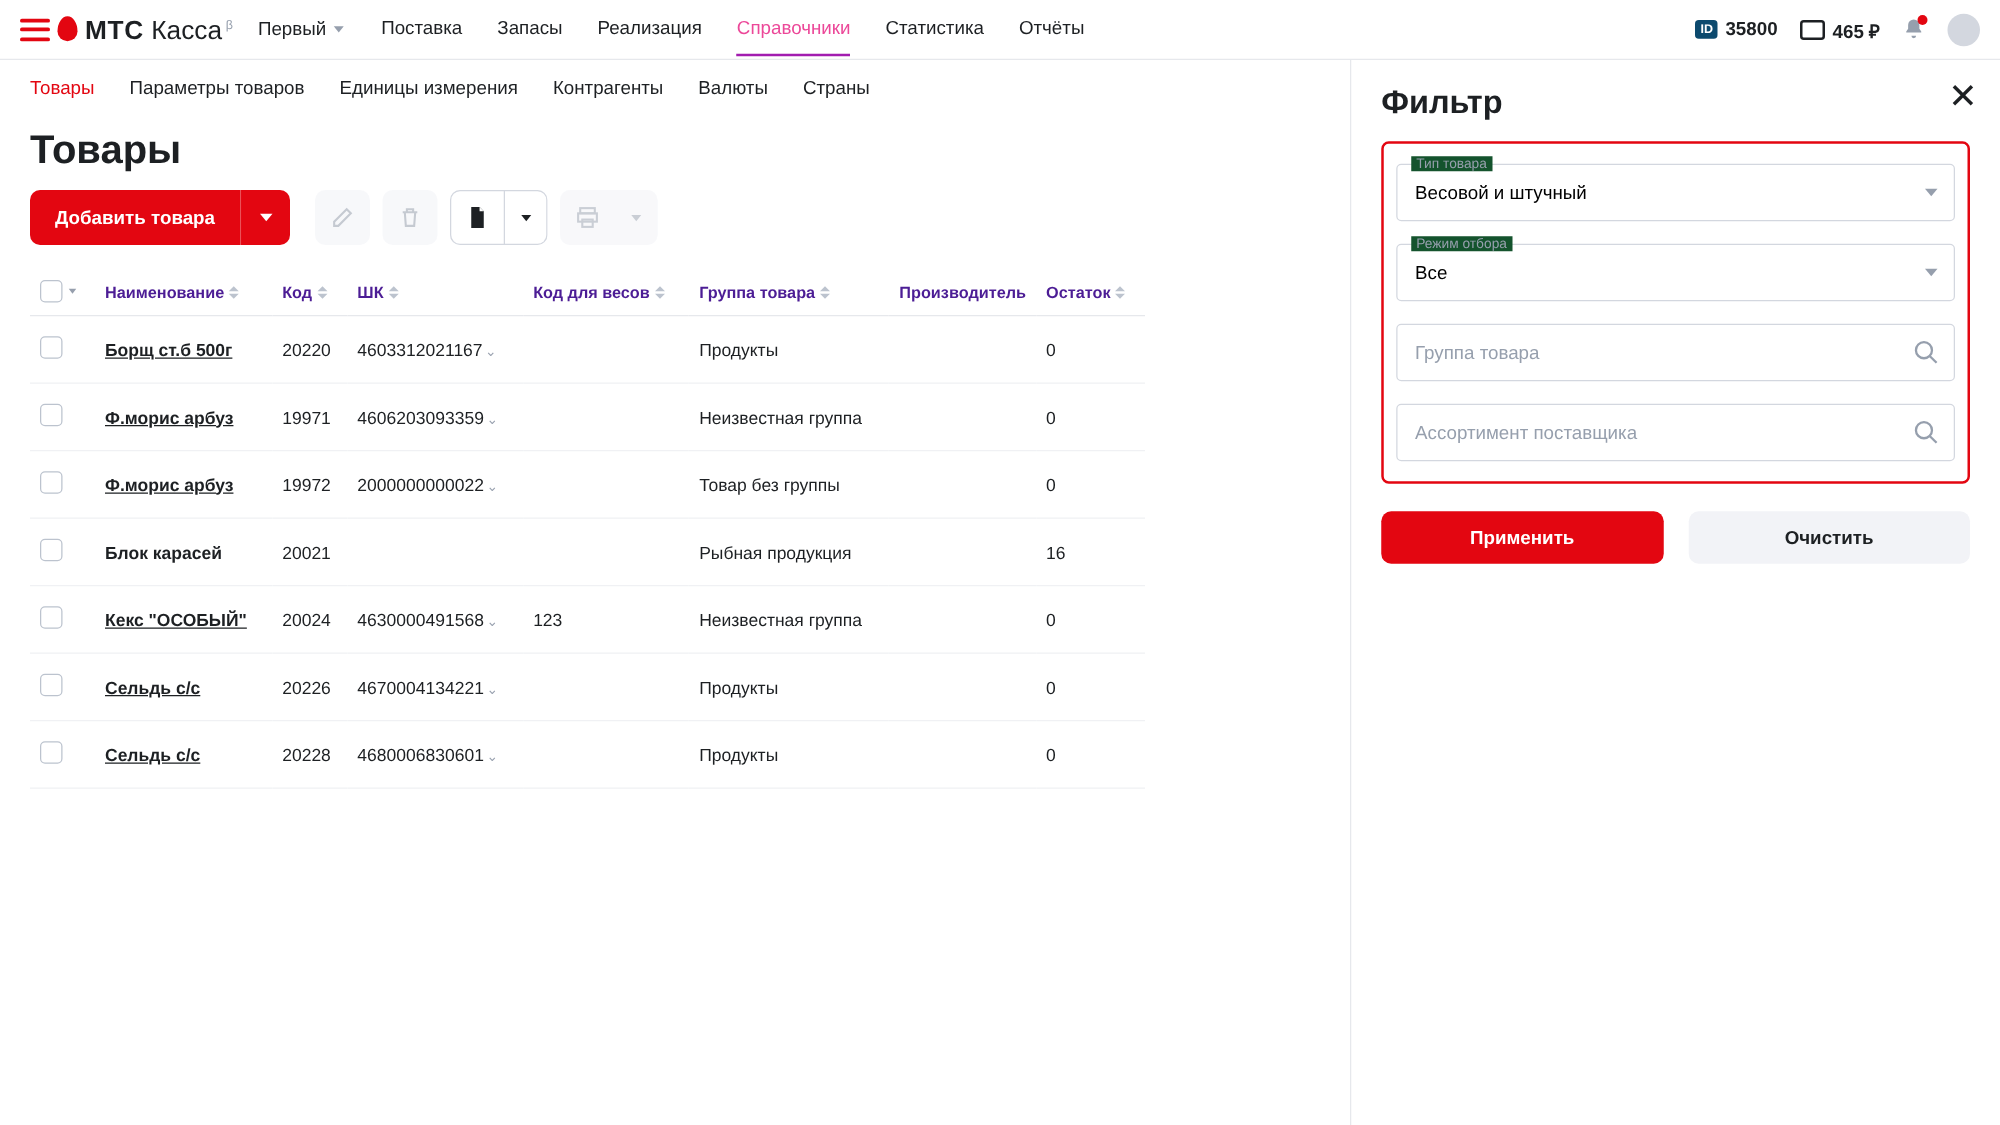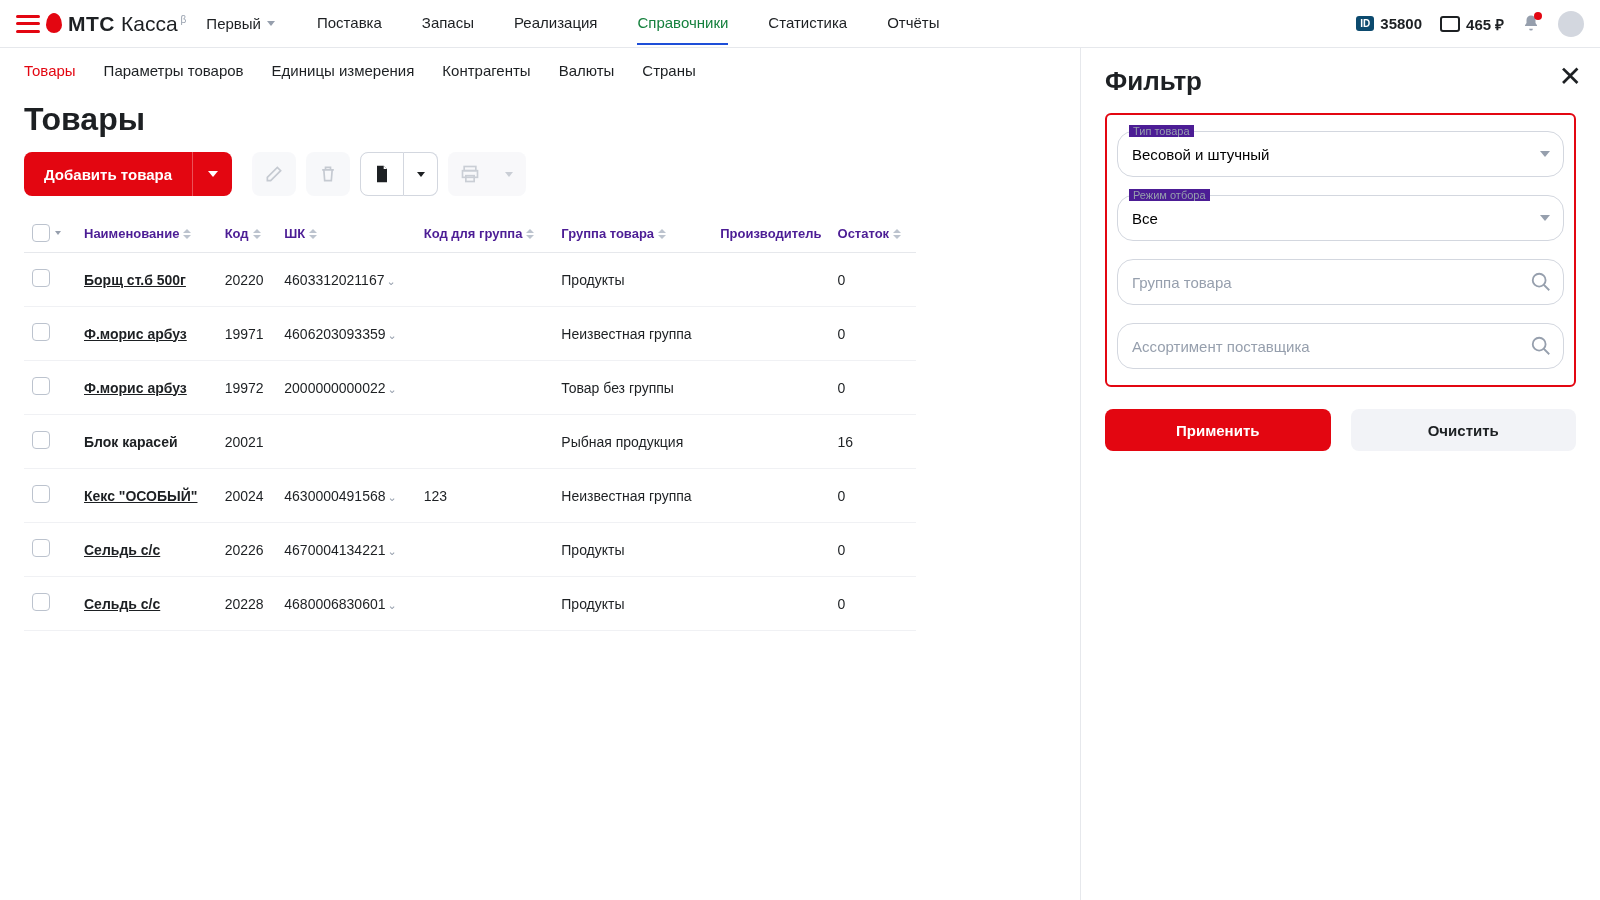--- a/index.html
+++ b/index.html
@@ -10,22 +10,22 @@
 .hamburger { width: 24px; height: 18px; margin-right: 6px; cursor: pointer; display: flex; flex-direction: column; justify-content: space-between; }
 .hamburger span { height: 3px; background: #e30611; border-radius: 2px; }
 .logo { display: flex; align-items: baseline; margin-right: 20px; }
 .logo-drop { width: 16px; height: 20px; background: #e30611; border-radius: 50% 50% 50% 50% / 60% 60% 40% 40%; margin-right: 6px; position: relative; top: 2px; }
 .logo-mts { font-weight: 800; font-size: 21px; letter-spacing: .5px; color: #1d2023; }
 .logo-kassa { font-size: 21px; color: #1d2023; font-weight: 400; margin-left: 6px; }
 .logo-beta { font-size: 10px; color: #969fad; margin-left: 3px; position: relative; top: -8px; }
 .store-sel { display: flex; align-items: center; font-size: 15px; margin-right: 30px; cursor: pointer; }
 .store-sel .caret { margin-left: 6px; border-top: 5px solid #969fad; border-left: 4px solid transparent; border-right: 4px solid transparent; }
 .mainnav { display: flex; gap: 28px; flex: 1; }
-.mainnav-item { font-size: 15px; padding: 12px 0; cursor: pointer; margin-left: 12px; }
-.mainnav-item.active { color: #15803d; border-bottom: 2px solid #1d4ed8; }
+.mainnav-item { font-size: 15px; padding: 12px 0; cursor: pointer; }
+.mainnav-item.active { color: #ec4899; border-bottom: 2px solid #a21caf; }
 .topbar-right { display: flex; align-items: center; gap: 18px; color: #1d2023; }
 .id-chip { display: flex; align-items: center; gap: 6px; font-weight: 600; font-size: 15px; }
 .id-badge { background: #0c4a6e; color: #fff; font-size: 10px; padding: 2px 4px; border-radius: 3px; font-weight: 700; }
 .balance { display: flex; align-items: center; gap: 6px; font-weight: 600; font-size: 15px; }
 .wallet-icon { width: 20px; height: 16px; border: 2px solid #1d2023; border-radius: 3px; }
 .bell { width: 18px; height: 20px; position: relative; }
 .bell svg { width: 18px; height: 18px; }
 .bell::after { content: ""; position: absolute; top: -2px; right: -2px; width: 8px; height: 8px; background: #e30611; border-radius: 50%; }
 .avatar { width: 26px; height: 26px; background: #d3d7df; border-radius: 50%; }
 
@@ -69,22 +69,22 @@
 .pname.nolink { text-decoration: none; font-weight: 700; cursor: default; }
 .sk-caret { display: inline-block; margin-left: 2px; color: #969fad; font-size: 11px; }
 
 
 .filter-panel { position: absolute; top: 48px; right: 0; width: 520px; height: calc(900px - 48px); background: #fff; border-left: 1px solid #e6e8ec; padding: 18px 24px; }
 .filter-close { position: absolute; top: 18px; right: 18px; font-size: 28px; line-height: 22px; cursor: pointer; font-weight: 300; }
 .filter-title { font-size: 26px; font-weight: 800; margin-bottom: 16px; }
 .highlight-box { border: 2.5px solid #e30611; border-radius: 6px; padding: 16px 10px; margin-bottom: 22px; }
 .fld { position: relative; margin-bottom: 18px; }
 .fld:last-child { margin-bottom: 0; }
-.fld-label { position: absolute; top: -6px; left: 12px; background: #4c1d95; padding: 0 4px; font-size: 11px; color: #969fad; }
-.fld-input { width: 100%; height: 46px; border: 1px solid #d3d7df; border-radius: 16px; padding: 0 40px 0 14px; font-size: 15px; outline: none; }
+.fld-label { position: absolute; top: -6px; left: 12px; background: #14532d; padding: 0 4px; font-size: 11px; color: #969fad; }
+.fld-input { width: 100%; height: 46px; border: 1px solid #d3d7df; border-radius: 4px; padding: 0 40px 0 14px; font-size: 15px; outline: none; }
 .fld-input::placeholder { color: #969fad; }
 .fld .caret-dn { position: absolute; right: 14px; top: 20px; border-top: 6px solid #969fad; border-left: 5px solid transparent; border-right: 5px solid transparent; }
 .fld .mag { position: absolute; right: 12px; top: 12px; width: 22px; height: 22px; color: #969fad; }
 .filter-actions { display: flex; gap: 20px; }
 .btn-apply { flex: 1; background: #e30611; color: #fff; border: none; height: 42px; border-radius: 8px; font-size: 15px; font-weight: 600; cursor: pointer; }
 .btn-clear { flex: 1; background: #f2f3f7; color: #1d2023; border: none; height: 42px; border-radius: 8px; font-size: 15px; font-weight: 600; cursor: pointer; }
 </style>
 </head>
 <body>
 
@@ -194,21 +194,21 @@
       <tr>
         <th style="width:52px">
             <div class="chk-hdr">
               <span class="chk"></span>
               <span class="caret"></span>
             </div>
           </th>
         <th><span>Наименование</span><span class="sort"></span></th>
         <th><span>Код</span><span class="sort"></span></th>
         <th><span>ШК</span><span class="sort"></span></th>
-        <th><span>Код для группа</span><span class="sort"></span></th>
+        <th><span>Код для весов</span><span class="sort"></span></th>
         <th><span>Группа товара</span><span class="sort"></span></th>
         <th style="width:90px"><span>Производитель</span></th>
         <th><span>Остаток</span><span class="sort"></span></th>
       </tr>
     </thead>
     <tbody id="tbody">
         <tr>
           <td><span class="chk"></span></td>
           <td><span class="pname">Борщ ст.б 500г</span></td>
           <td>20220</td>

